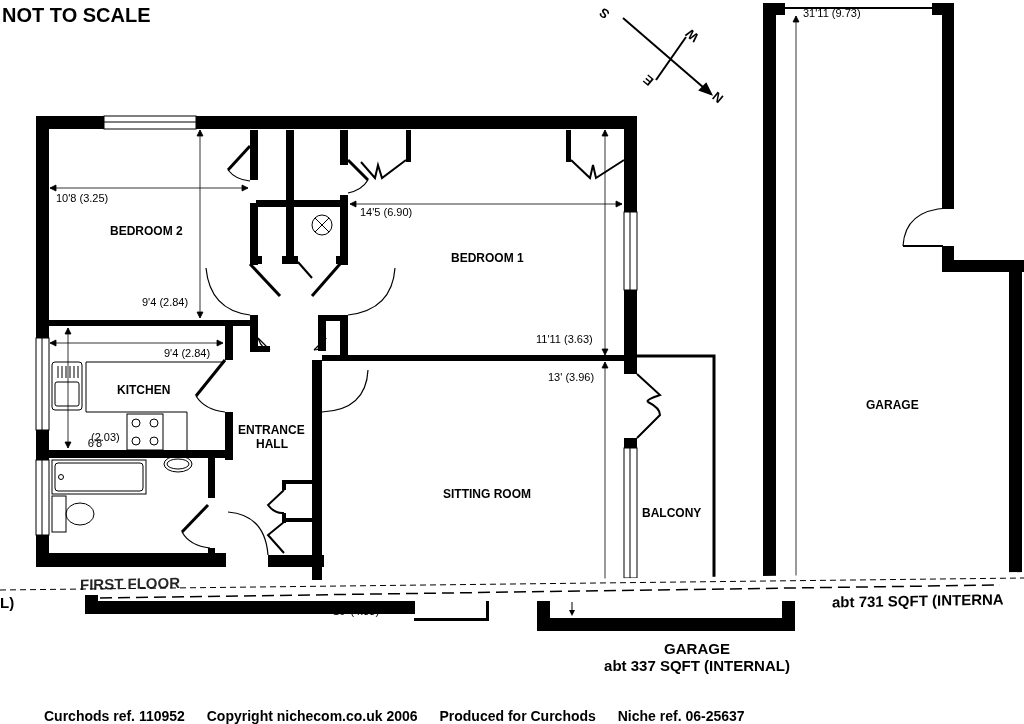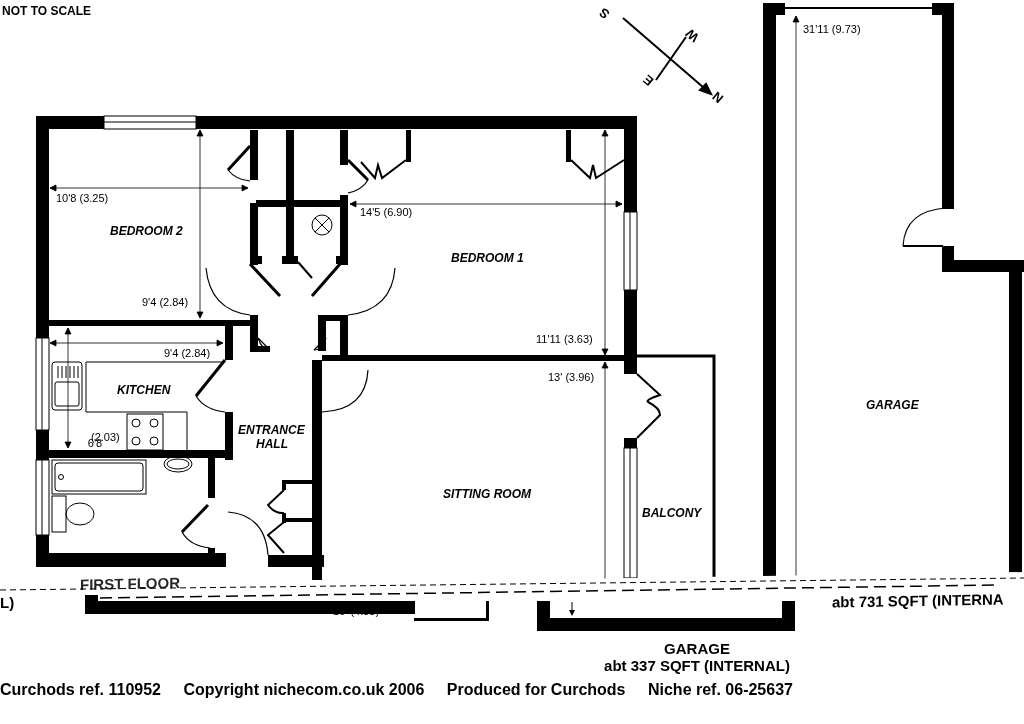--- a/index.html
+++ b/index.html
@@ -1,22 +1,22 @@
 <!DOCTYPE html>
 <html><head>
   <meta charset="utf-8">
   <style>
     html, body { margin: 0; padding: 0; background: #ffffff; }
     body { width: 1024px; height: 724px; position: relative; overflow: hidden; font-family: "Liberation Sans", sans-serif; color: #000; }
     .abs { position: absolute; white-space: nowrap; }
-    .title { left: 2px; top: 4px; font-size: 12px; font-weight: bold; }
-    .room { font-size: 12px; font-weight: bold; text-align: center; line-height: 14px; font-style: italic; }
+    .title { left: 2px; top: 4px; font-size: 20px; font-weight: bold; }
+    .room { font-size: 12px; font-weight: bold; text-align: center; line-height: 14px; }
     .dim { font-size: 11px; }
     .summary { font-size: 15px; font-weight: bold; text-align: center; line-height: 17px; }
-    .footer { left: 0; top: 681px; font-size: 16px; font-weight: bold; }
+    .footer { left: 0; top: 708px; font-size: 14px; font-weight: bold; padding-left: 44px; }
     .footer span { margin-right: 18px; }
     svg#plan { position: absolute; left: 0; top: 0; }
     .compass-label { font-size: 13px; font-weight: bold; }
     .glitch { font-size: 15px; font-weight: bold; color: #000; }
   </style>
 </head>
 <body>
 
 <svg id="plan" width="1024" height="724" viewBox="0 0 1024 724" xmlns="http://www.w3.org/2000/svg">
 
@@ -261,21 +261,21 @@
 <div class="abs room" style="left:238px;top:423px;">ENTRANCE</div>
 <div class="abs room" style="left:256px;top:437px;">HALL</div>
 
 <div class="abs room" style="left:427px;top:487px;margin-left:16px;">SITTING ROOM</div>
 <div class="abs dim" style="left:333px;top:605px;">16' (4.88)</div>
 <div class="abs dim" style="left:548px;top:371px;">13' (3.96)</div>
 
 <div class="abs room" style="left:642px;top:506px;">BALCONY</div>
 
 <div class="abs room" style="left:866px;top:398px;">GARAGE</div>
-<div class="abs dim" style="left:803px;top:23px;">31'11 (9.73)</div>
+<div class="abs dim" style="left:803px;top:7px;">31'11 (9.73)</div>
 
 <div class="abs glitch" style="left:80px;top:575px;transform:skewY(-1.2deg);opacity:0.85;">FIRST FLOOR</div>
 <div class="abs glitch" style="left:0px;top:594px;">L)</div>
 <div class="abs glitch" style="left:832px;top:592px;transform:skewY(-1deg);">abt 731 SQFT (INTERNA</div>
 
 <div class="abs summary" style="left:592px;top:640px;width:210px;">GARAGE</div>
 <div class="abs summary" style="left:592px;top:657px;width:210px;">abt 337 SQFT (INTERNAL)</div>
 
 <div class="abs footer">
   <span>Curchods ref. 110952</span>

